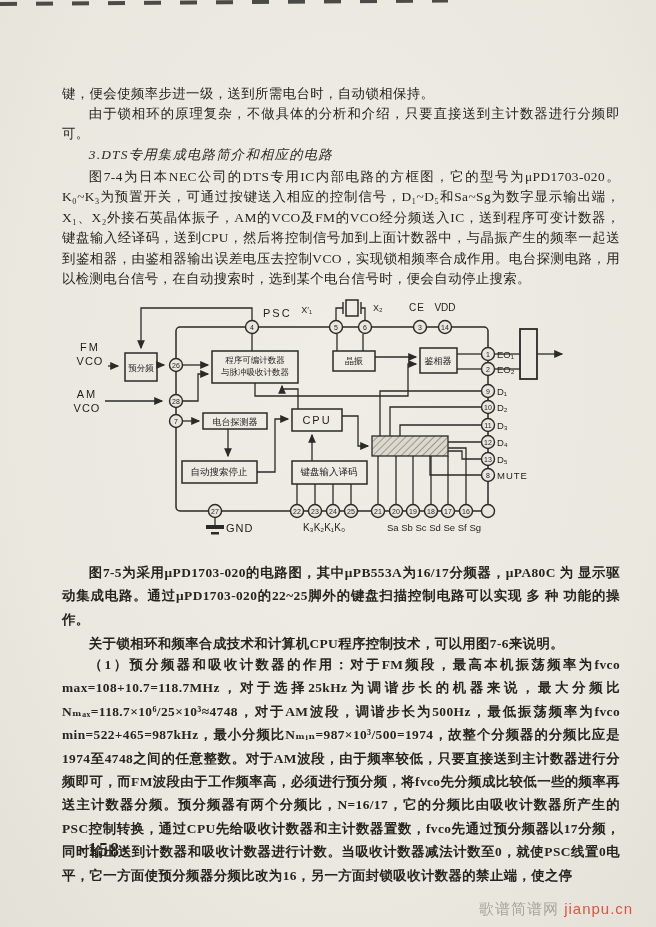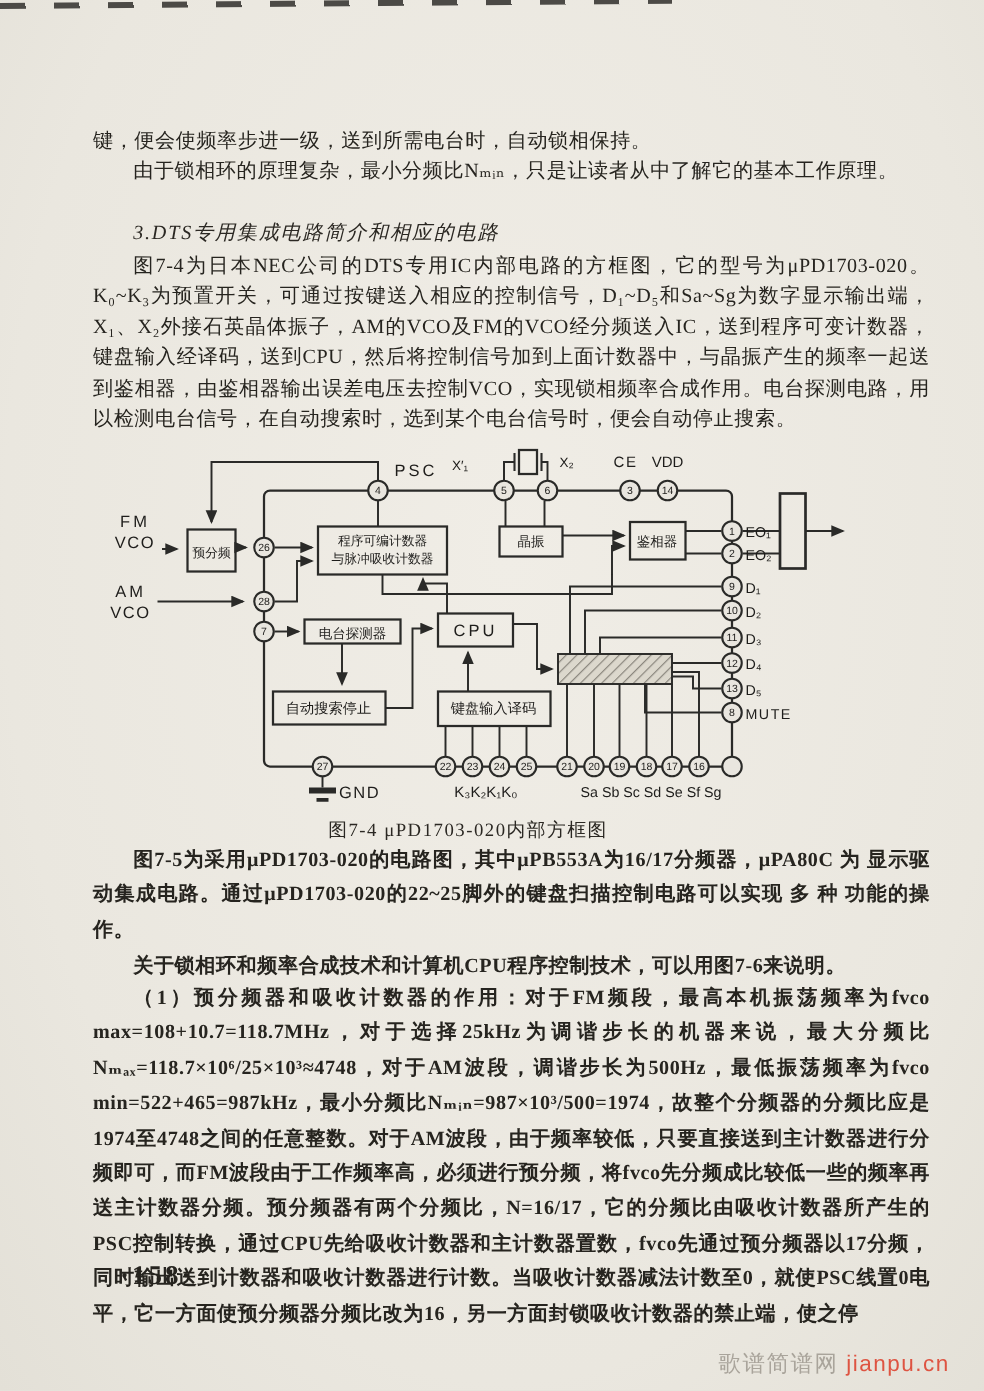--- a/index.html
+++ b/index.html
@@ -32,21 +32,21 @@
   .wm-red{color:#de5442;}
 </style>
 </head>
 <body>
 
 <div class="sheet">
 
   <div class="top-dashes"></div>
 
   <p class="tb" style="top:84px">键，便会使频率步进一级，送到所需电台时，自动锁相保持。</p>
-  <p class="tb indent" style="top:104px">由于锁相环的原理复杂，最小分频比Nₘᵢₙ，只是让读者从中了解它的基本工作原理。</p>
+  <p class="tb indent" style="top:104px">由于锁相环的原理复杂，不做具体的分析和介绍，只要直接送到主计数器进行分频即可。</p>
   <p class="tb indent heading" style="top:145px">3.DTS专用集成电路简介和相应的电路</p>
   <p class="tb indent" style="top:167px">图7-4为日本NEC公司的DTS专用IC内部电路的方框图，它的型号为μPD1703-020。K₀~K₃为预置开关，可通过按键送入相应的控制信号，D₁~D₅和Sa~Sg为数字显示输出端，X₁、X₂外接石英晶体振子，AM的VCO及FM的VCO经分频送入IC，送到程序可变计数器，键盘输入经译码，送到CPU，然后将控制信号加到上面计数器中，与晶振产生的频率一起送到鉴相器，由鉴相器输出误差电压去控制VCO，实现锁相频率合成作用。电台探测电路，用以检测电台信号，在自动搜索时，选到某个电台信号时，便会自动停止搜索。</p>
 
   <div class="diagram">
     <svg id="diag-svg" width="515" height="250" viewBox="0 0 515 250" xmlns="http://www.w3.org/2000/svg">
       <defs>
         <marker id="arr" markerWidth="8" markerHeight="8" refX="6" refY="3" orient="auto">
           <path d="M0,0 L7,3 L0,6 z" fill="#2a2a28"></path>
         </marker>
         <pattern id="hatch" width="5" height="5" patternUnits="userSpaceOnUse" patternTransform="rotate(45)">
@@ -265,21 +265,20 @@
             <text x="406" y="219.5" text-anchor="middle" font-size="7" font-family="&quot;Liberation Sans&quot;,&quot;DejaVu Sans&quot;,sans-serif" fill="#1e1d1b">16</text>
           </g>
           <g>
             <circle cx="428" cy="217" r="6.5" fill="#e9e6df" stroke="#2a2a28" stroke-width="1.4"></circle>
             <text x="428" y="219.5" text-anchor="middle" font-size="7" font-family="&quot;Liberation Sans&quot;,&quot;DejaVu Sans&quot;,sans-serif" fill="#1e1d1b"></text>
           </g>
         </g>
     </svg>
   </div>
 
-  <p class="caption" style="top:545px">图7-4  μPD1703-020内部方框图</p>
 
   <p class="tb bottom indent" style="top:561px">图7-5为采用μPD1703-020的电路图，其中μPB553A为16/17分频器，μPA80C 为 显示驱动集成电路。通过μPD1703-020的22~25脚外的键盘扫描控制电路可以实现 多 种 功能的操作。</p>
   <p class="tb bottom indent" style="top:632px">关于锁相环和频率合成技术和计算机CPU程序控制技术，可以用图7-6来说明。</p>
   <p class="tb bottom indent" style="top:653px">（1）预分频器和吸收计数器的作用：对于FM频段，最高本机振荡频率为fvco max=108+10.7=118.7MHz，对于选择25kHz为调谐步长的机器来说，最大分频比Nₘₐₓ=118.7×10⁶/25×10³≈4748，对于AM波段，调谐步长为500Hz，最低振荡频率为fvco min=522+465=987kHz，最小分频比Nₘᵢₙ=987×10³/500=1974，故整个分频器的分频比应是1974至4748之间的任意整数。对于AM波段，由于频率较低，只要直接送到主计数器进行分频即可，而FM波段由于工作频率高，必须进行预分频，将fvco先分频成比较低一些的频率再送主计数器分频。预分频器有两个分频比，N=16/17，它的分频比由吸收计数器所产生的PSC控制转换，通过CPU先给吸收计数器和主计数器置数，fvco先通过预分频器以17分频，同时输出送到计数器和吸收计数器进行计数。当吸收计数器减法计数至0，就使PSC线置0电平，它一方面使预分频器分频比改为16，另一方面封锁吸收计数器的禁止端，使之停</p>
 
   <div class="pg-num">·158·</div>
 
   <div class="watermark">
     <span class="wm-gray">歌谱简谱网</span>
     <span class="wm-red">jianpu.cn</span>

